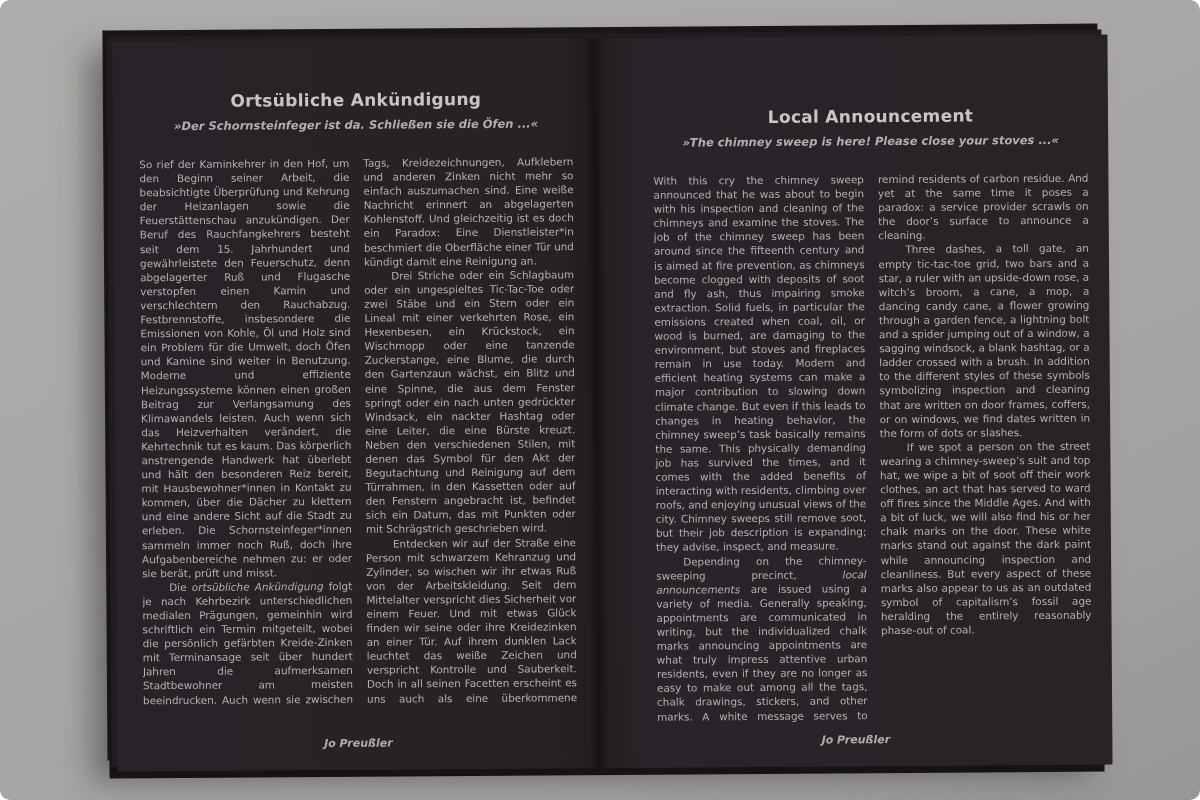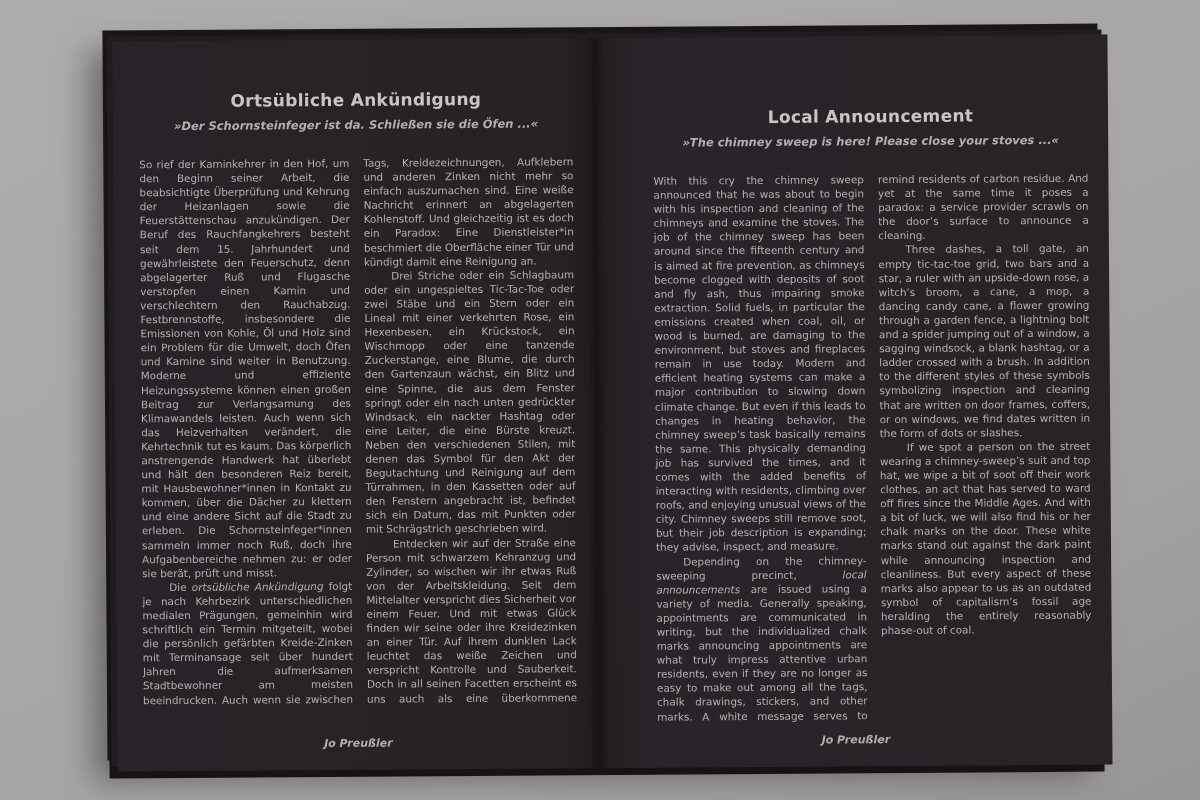--- a/index.html
+++ b/index.html
@@ -3,20 +3,21 @@
 <meta charset="utf-8">
 <style>
   html,body { margin:0; padding:0; }
   body {
     width:1200px; height:800px; overflow:hidden;
     font-family:"DejaVu Sans", sans-serif;
   }
   .scene {
     position:relative; width:1200px; height:800px;
     background:linear-gradient(155deg,#aeadab 0%,#a9a8a6 45%,#a3a2a0 75%,#979694 100%);
+    border-radius:10px;
   }
   .book {
     position:absolute; left:115px; top:38px; width:995px; height:730px;
     transform:rotate(-0.4deg);
   }
   .sheet { position:absolute; width:100%; height:100%; }
   .sheet-a { left:-10px; top:-11px; background:#1a1618; box-shadow:-14px 20px 30px rgba(55,54,52,0.55); }
   .sheet-b { left:-6px;  top:-5px;  background:#211d1f; }
   .sheet-c { left:-8px;  top:7px;   background:#171315; }
   .spread {

